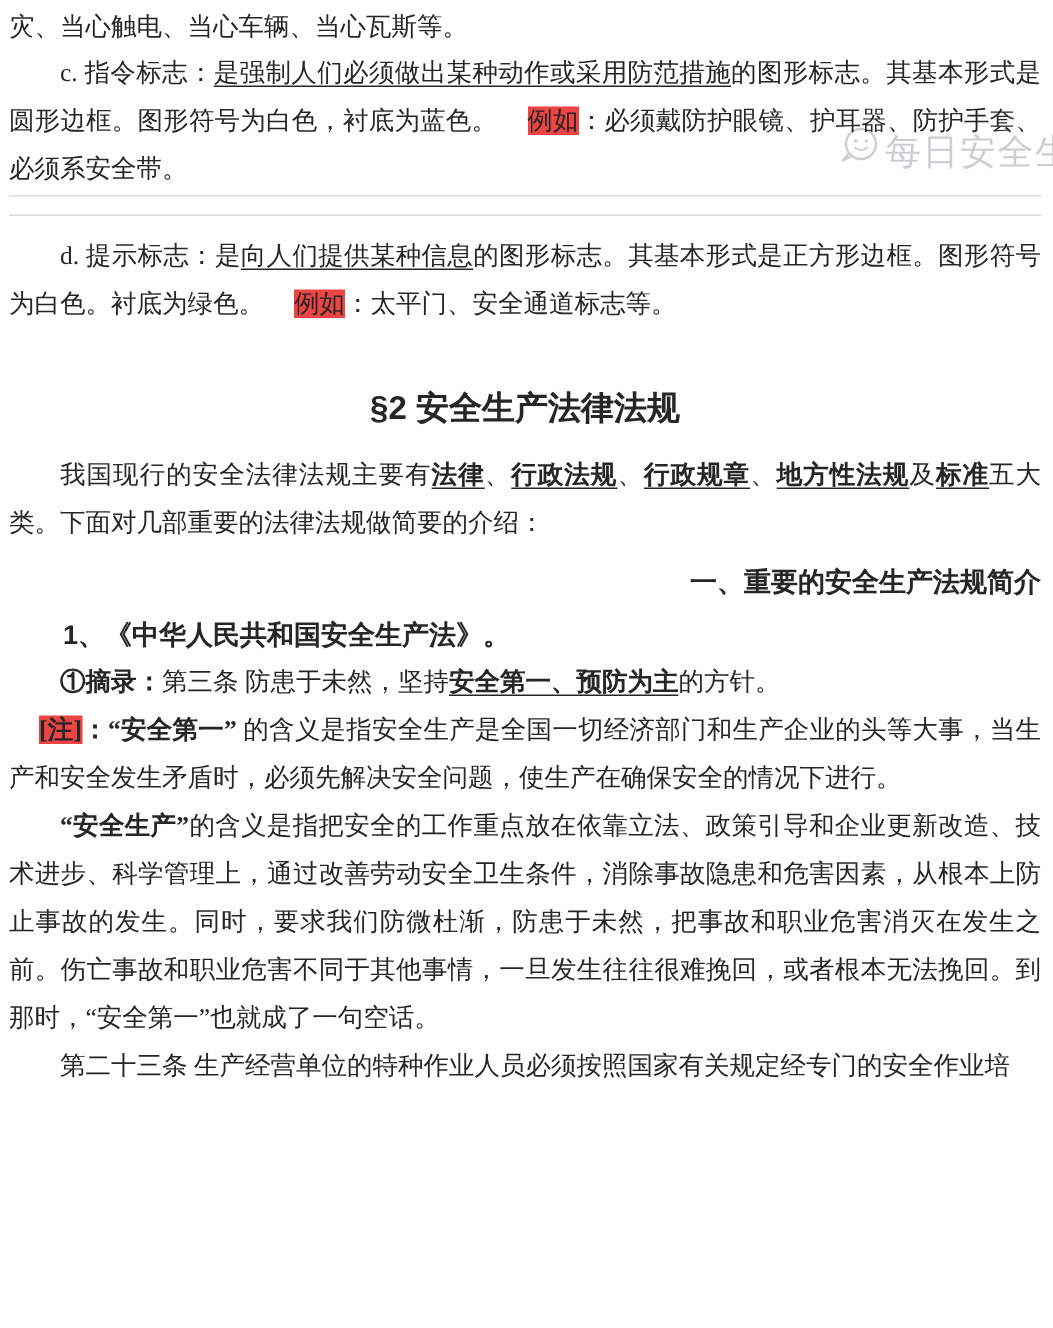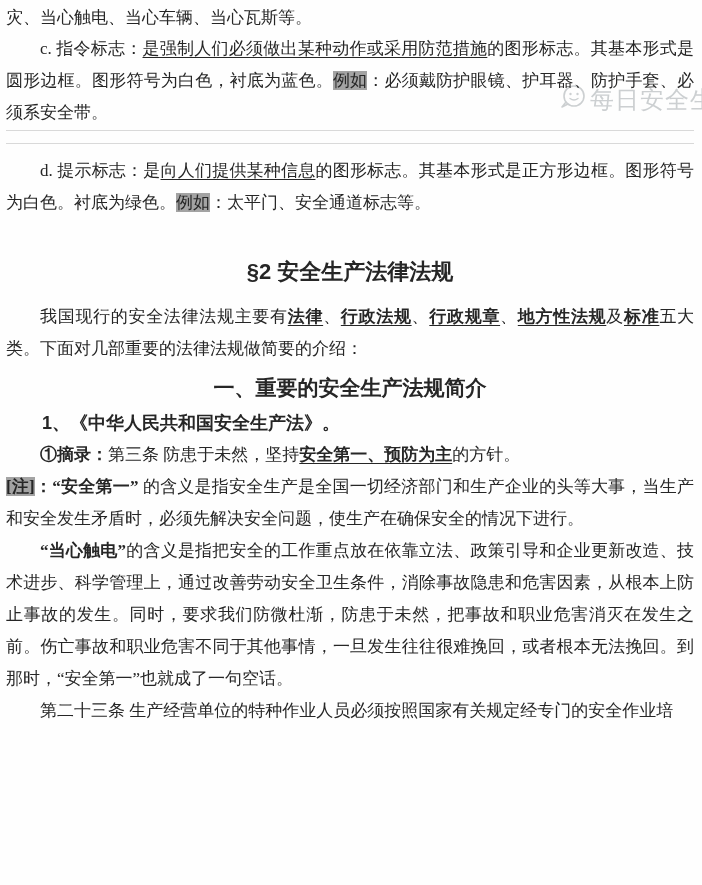--- a/index.html
+++ b/index.html
@@ -33,45 +33,45 @@
     position: relative; z-index: 1;
     padding: 3px 8px 0 6px;
     font-size: 17px;
     line-height: 32px;
     text-align: justify;
   }
   p { margin: 0; }
   .indent { text-indent: 2em; }
   .u { text-decoration: underline; text-underline-offset: 3px; }
   .b { font-weight: bold; }
-  .hl { background: #a3a3a3; }
+  .hl { background: #ef4444; margin-left: 20px; }
   .rule {
     border: 0; border-top: 1px solid #d9d9d9;
     margin: 0; height: 0;
   }
   .rule-1 { margin-top: 1px; }
   .rule-2 { margin-top: 12px; }
   .p-d { margin-top: 11px; }
   .doc-title {
     text-align: center;
     font-weight: bold;
     font-size: 22px;
     line-height: 38px;
     margin-top: 34px;
     margin-bottom: 10px;
     text-indent: 0;
     font-family: "Liberation Sans", "DejaVu Sans", sans-serif;
   }
   .section-heading {
     font-weight: bold;
-    font-size: 21px;
+    font-size: 18px;
     line-height: 30px;
     margin-top: 8px;
     margin-bottom: 4px;
-    text-align: center;
+    text-align: right;
     font-family: Liberation Sans, sans-serif;
   }
   .law-heading {
     font-weight: bold;
     font-size: 18px;
     margin-top: 4px;
     font-family: "Liberation Sans", "DejaVu Sans", sans-serif;
   }
   .p-overflow { line-height: 30px; }
 </style>
@@ -110,19 +110,19 @@
     <p class="indent"><span>我国现行的安全法律法规主要有</span><span class="b u">法律</span><span>、</span><span class="b u">行政法规</span><span>、</span><span class="b u">行政规章</span><span>、</span><span class="b u">地方性法规</span><span>及</span><span class="b u">标准</span><span>五大类。下面对几部重要的法律法规做简要的介绍：</span></p>
 
     <p class="section-heading">一、重要的安全生产法规简介</p>
 
     <p class="indent law-heading">1、《中华人民共和国安全生产法》。</p>
 
     <p class="indent"><span class="b">①摘录：</span><span>第三条 防患于未然，坚持</span><span class="b u">安全第一、预防为主</span><span>的方针。</span></p>
 
     <p><span class="b hl">[注]</span><span class="b">：</span><span class="b">“安全第一”</span><span> 的含义是指安全生产是全国一切经济部门和生产企业的头等大事，当生产和安全发生矛盾时，必须先解决安全问题，使生产在确保安全的情况下进行。</span></p>
 
-    <p class="indent"><span class="b">“当心触电”</span><span>的含义是指把安全的工作重点放在依靠立法、政策引导和企业更新改造、技术进步、科学管理上，通过改善劳动安全卫生条件，消除事故隐患和危害因素，从根本上防止事故的发生。同时，要求我们防微杜渐，防患于未然，把事故和职业危害消灭在发生之前。伤亡事故和职业危害不同于其他事情，一旦发生往往很难挽回，或者根本无法挽回。到那时，“安全第一”也就成了一句空话。</span></p>
+    <p class="indent"><span class="b">“安全生产”</span><span>的含义是指把安全的工作重点放在依靠立法、政策引导和企业更新改造、技术进步、科学管理上，通过改善劳动安全卫生条件，消除事故隐患和危害因素，从根本上防止事故的发生。同时，要求我们防微杜渐，防患于未然，把事故和职业危害消灭在发生之前。伤亡事故和职业危害不同于其他事情，一旦发生往往很难挽回，或者根本无法挽回。到那时，“安全第一”也就成了一句空话。</span></p>
 
 
     <p class="indent"><span>第二十三条 生产经营单位的特种作业人员必须按照国家有关规定经专门的安全作业培</span></p>
 
   </div>
 </div>
 
 </body></html>

